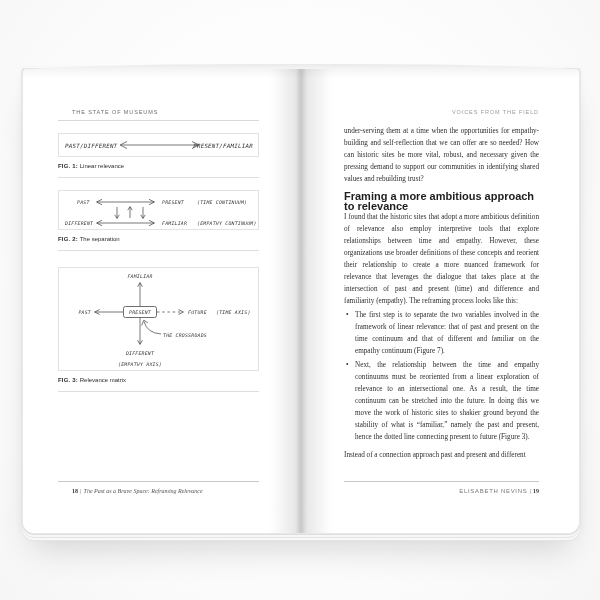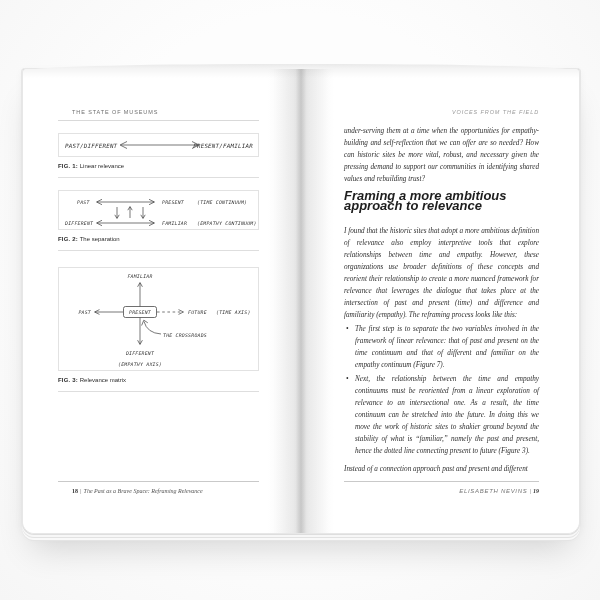--- a/index.html
+++ b/index.html
@@ -24,21 +24,21 @@
   .spine{
     position:absolute;left:50%;top:0;bottom:0;width:56px;transform:translateX(-50%);
     background:linear-gradient(to right, rgba(0,0,0,0) 0%, rgba(0,0,0,.05) 40%,
       rgba(0,0,0,.16) 50%, rgba(0,0,0,.05) 60%, rgba(0,0,0,0) 100%);
     pointer-events:none;
   }
   .page{position:absolute;top:0;bottom:0;width:278px;}
   .page-left{left:0;background:linear-gradient(to right,#fff 0%,#fff 88%,#f5f5f5 97%,#ededed 100%);
     padding:40px 42px 0 35px;box-sizing:border-box;border-radius:4px 0 0 12px;}
   .page-right{left:278px;background:linear-gradient(to left,#fff 0%,#fff 88%,#f5f5f5 97%,#ededed 100%);
-    padding:40px 40px 8px 43px;box-sizing:border-box;border-radius:0 4px 12px 0;font-style:italic;}
+    padding:40px 40px 8px 43px;box-sizing:border-box;border-radius:0 4px 12px 0;}
   .shade-top{position:absolute;left:0;right:0;top:0;height:9px;
     background:linear-gradient(rgba(0,0,0,.045),rgba(0,0,0,0));pointer-events:none;}
 
   .runhead{font-size:5.5px;letter-spacing:.9px;color:#6e6e6e;line-height:7px;}
   .page-left .runhead{border-bottom:1px solid #d9d9d9;padding:0 0 4px 14px;}
   .page-right .runhead{text-align:right;color:#9b9b9b;}
 
   .figblock{margin-top:12px;}
   .figblock.f3{margin-top:16px;}
   .figbox{border:1px solid #e2e2e2;background:#fff;font-size:0;}
@@ -48,22 +48,22 @@
 
   svg .ht{font-family:"DejaVu Sans Mono", monospace;font-style:italic;fill:#333;letter-spacing:.25px;}
   svg .ln{stroke:#3d3d3d;stroke-width:.7;fill:none;}
   svg .bx{stroke:#4a4a4a;stroke-width:.8;fill:#fff;}
   .t58{font-size:5.8px;}
   .t48{font-size:4.8px;}
 
   .body{font-family:"Liberation Serif", serif;font-size:7.2px;line-height:12px;
     color:#2e2e2e;text-align:justify;margin:0;}
   .p1{margin-top:9px;}
-  .subhead{font-family:"Liberation Sans", sans-serif;font-weight:bold;font-size:13px;
-    color:#1e1e1e;margin:6px 0 14px 0;line-height:10px;}
+  .subhead{font-family:"Liberation Sans", sans-serif;font-weight:bold;font-size:11px;
+    color:#1e1e1e;margin:6px 0 0 0;line-height:10px;}
   ul.bullets{margin:2px 0 0 0;padding:0;}
   ul.bullets li{list-style:none;position:relative;padding-left:11px;margin:0;}
   ul.bullets li + li{margin-top:2px;}
   ul.bullets li::before{content:"\2022";position:absolute;left:2px;top:0;color:#2e2e2e;}
   .p3{margin-top:6px;}
 
   .footer{position:absolute;bottom:38px;border-top:1px solid #c9c9c9;padding-top:5px;
     font-size:6px;color:#555;line-height:8px;}
   .footer-left{left:35px;right:42px;text-indent:14px;}
   .footer-right{left:43px;right:40px;text-align:right;color:#777;}

